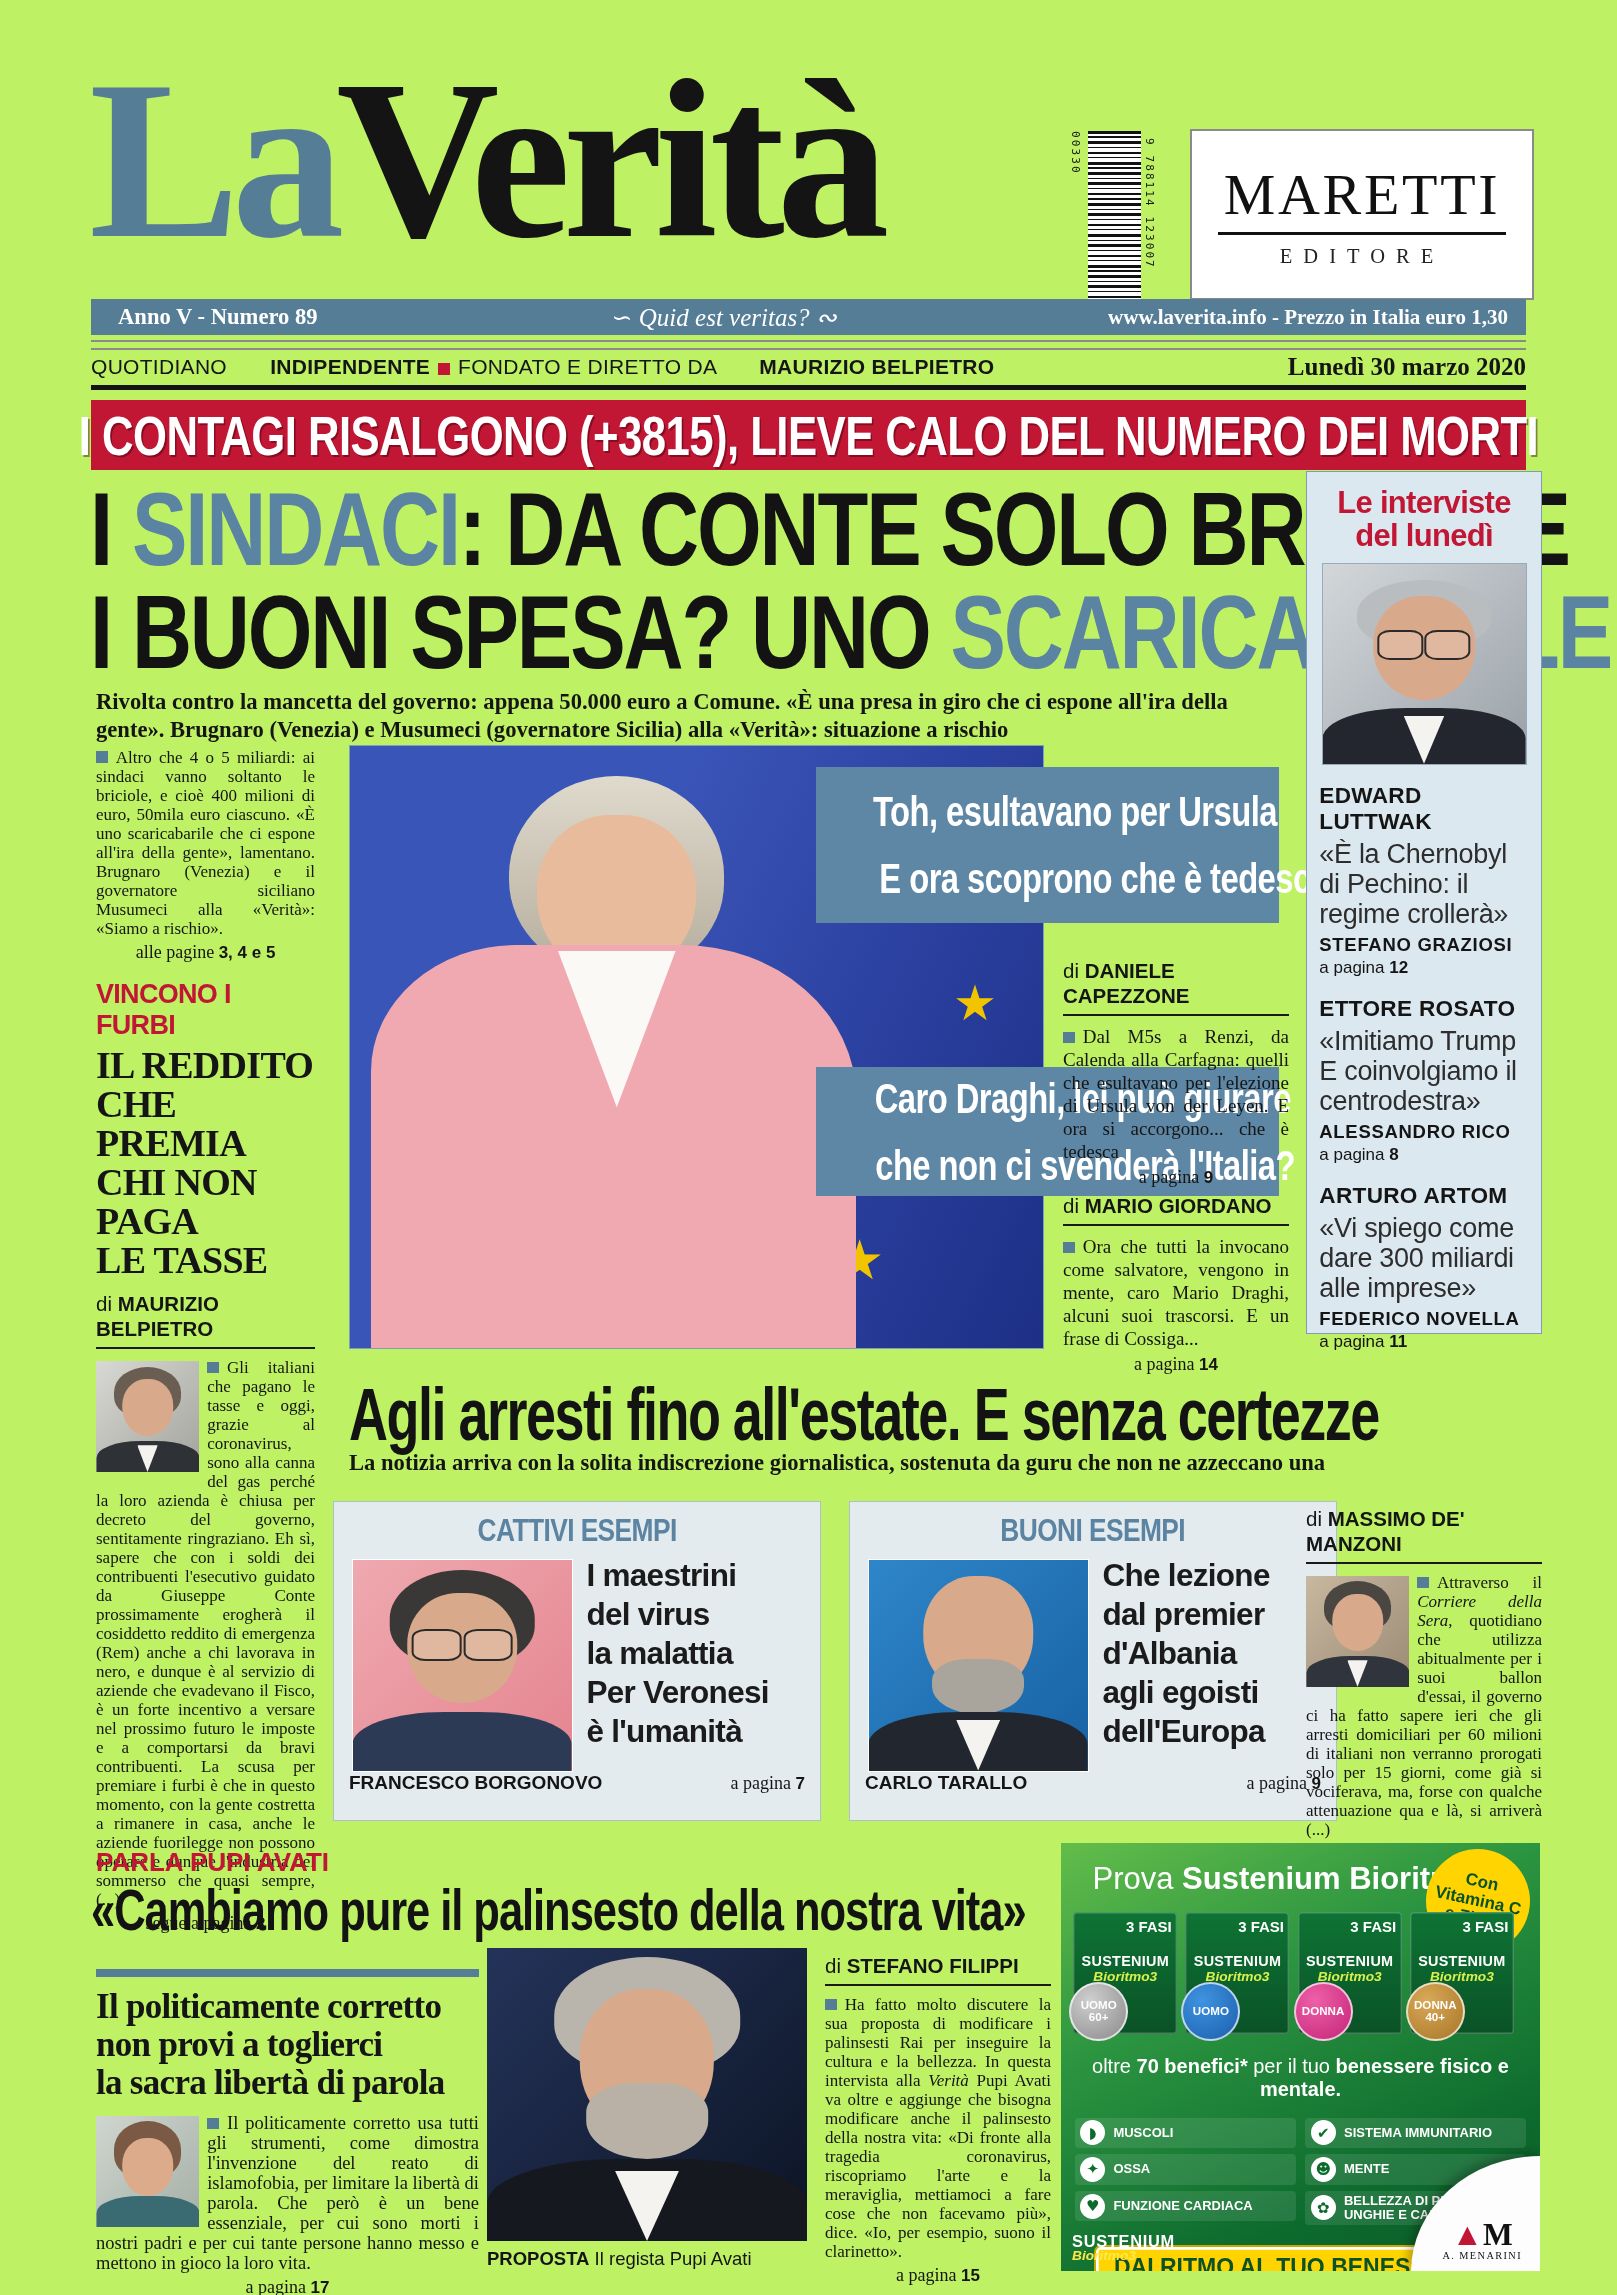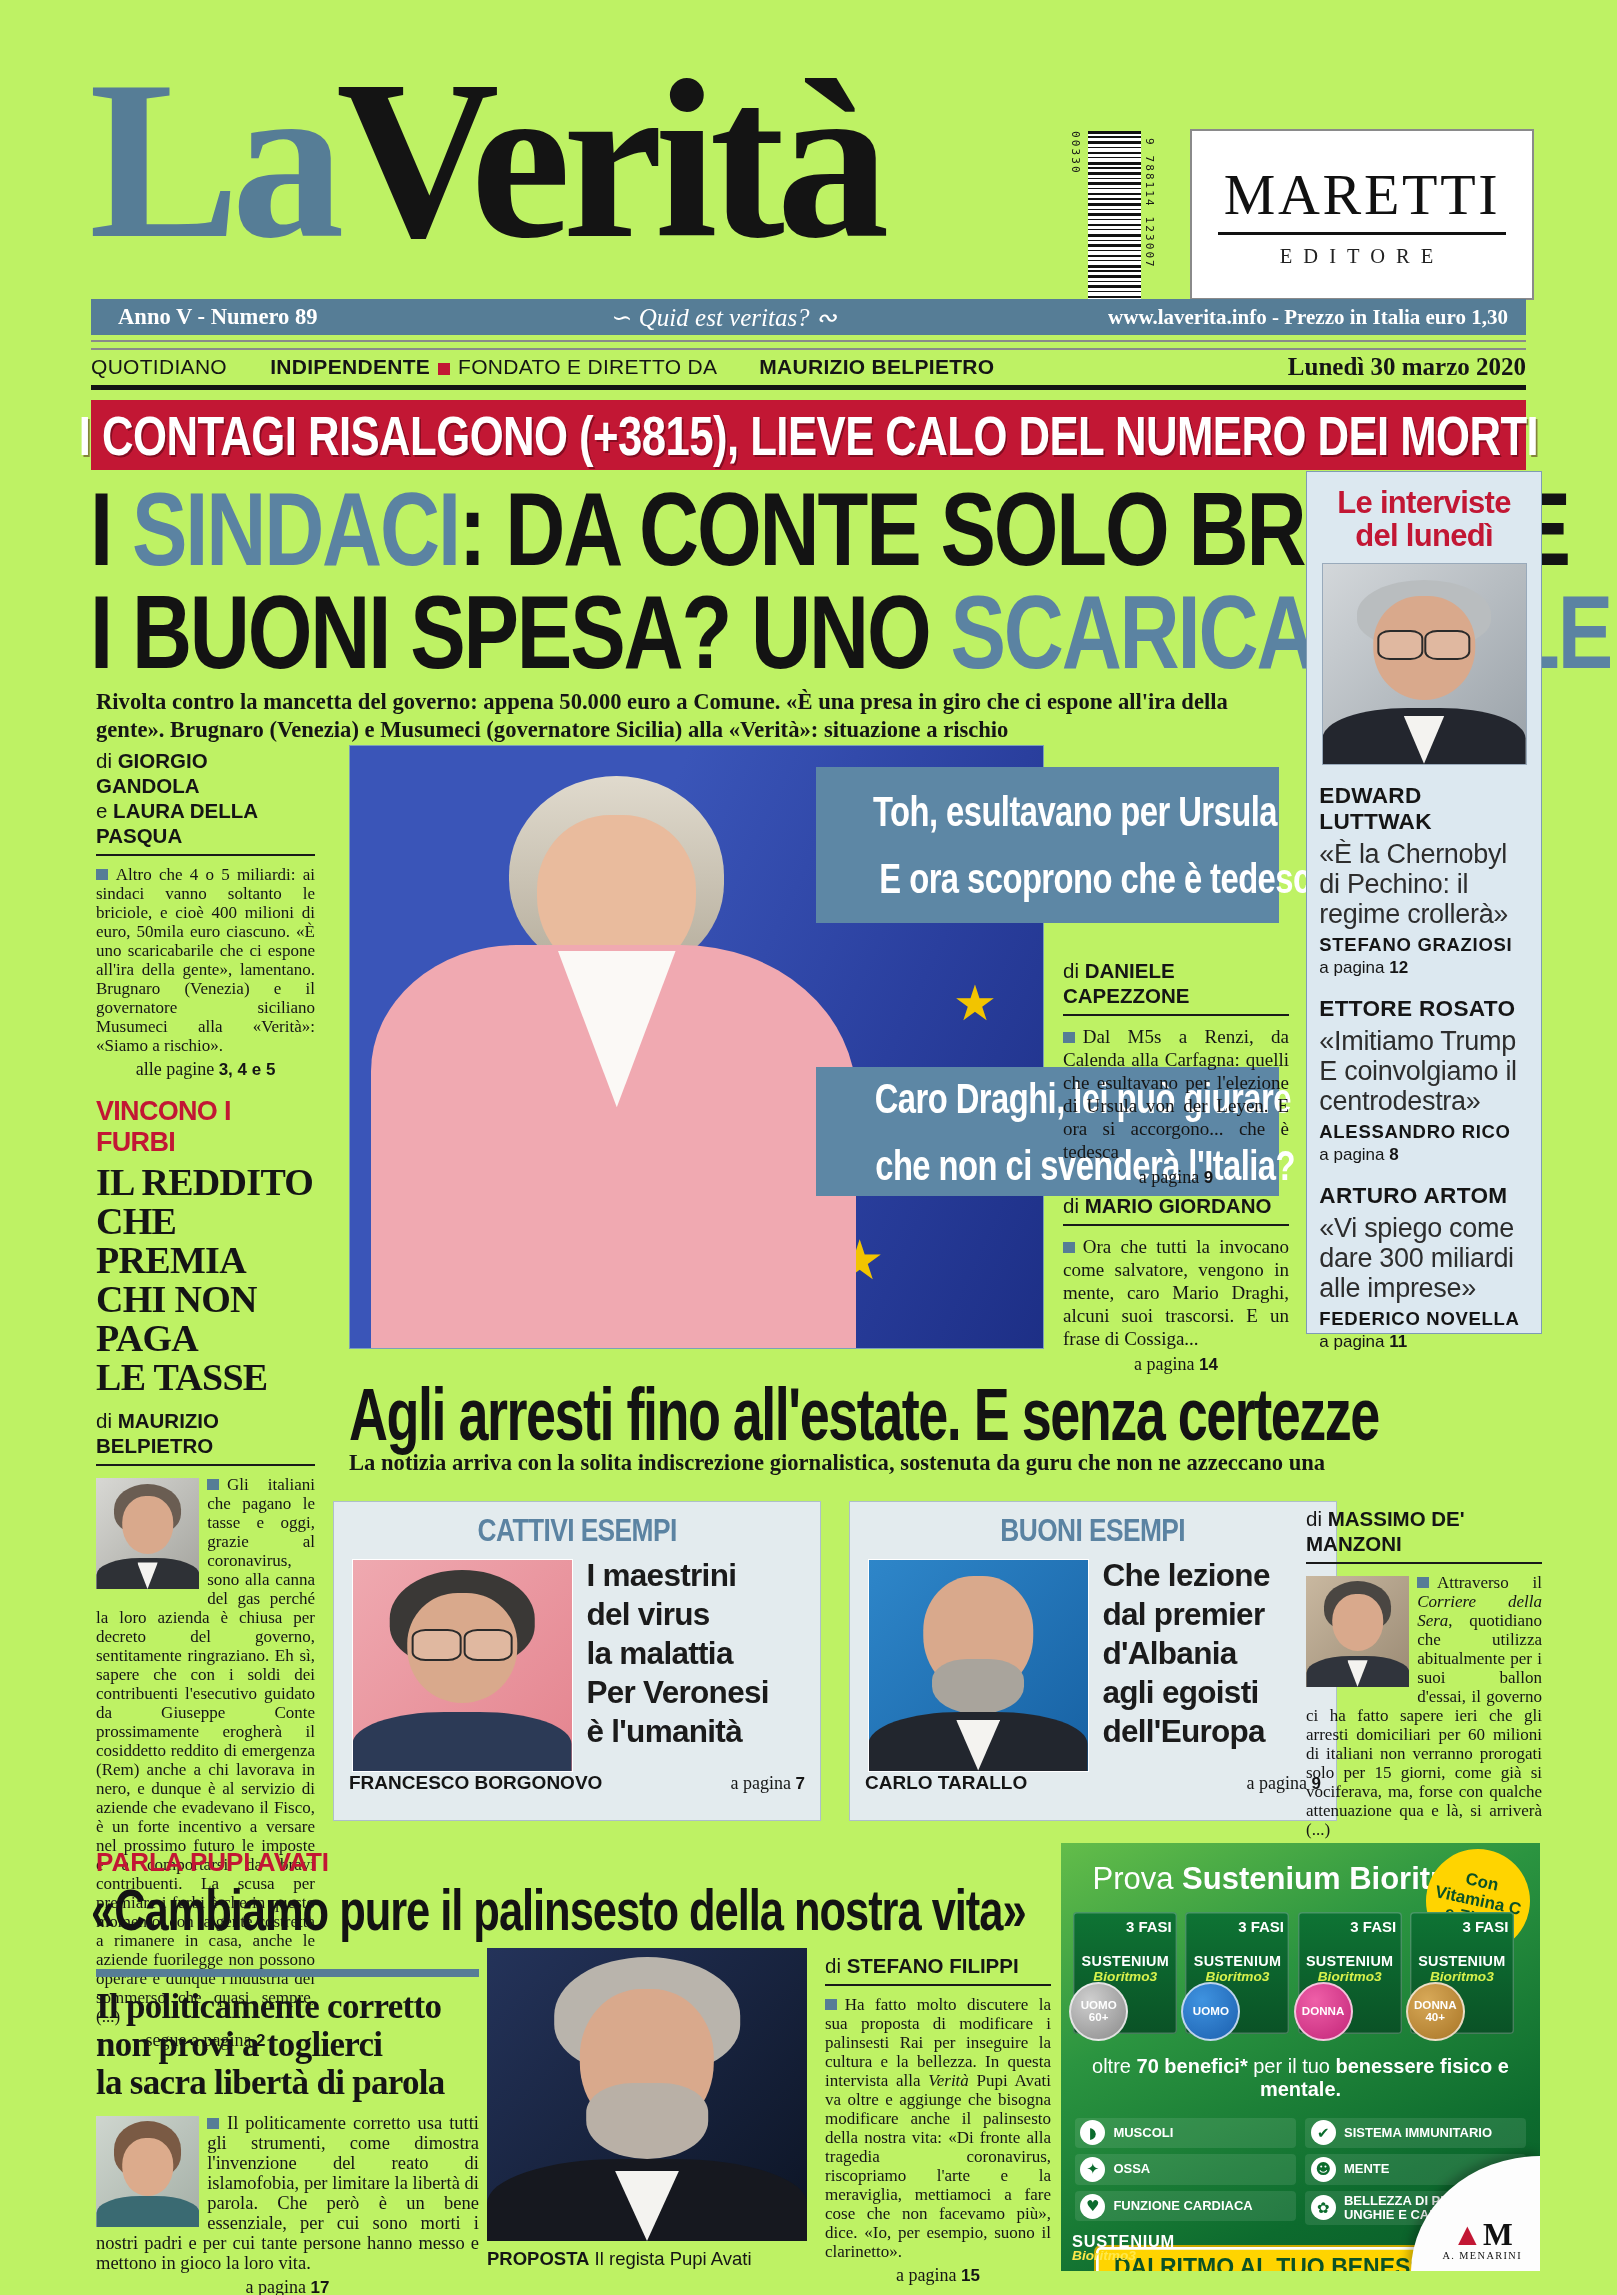--- a/index.html
+++ b/index.html
@@ -229,24 +229,20 @@
   </div>
 
   <div class="abs headline">
     <div class="hl"><span class="cx sx80"><span>I </span><span class="blue">SINDACI</span><span>: DA CONTE SOLO BRICIOLE</span></span></div>
     <div class="hl"><span class="cx sx80"><span>I BUONI SPESA? UNO </span><span class="blue">SCARICABARILE</span></span></div>
   </div>
 
   <div class="abs deck">Rivolta contro la mancetta del governo: appena 50.000 euro a Comune. «È una presa in giro che ci espone all'ira della gente». Brugnaro (Venezia) e Musumeci (governatore Sicilia) alla «Verità»: situazione a rischio</div>
 
   <div class="abs leftcol">
-    <div class="byline byrule">
-      <div><span class="pfx">di </span><span>GIORGIO GANDOLA</span></div>
-      <div><span class="pfx">e </span><span>LAURA DELLA PASQUA</span></div>
-    </div>
     <p class="bodytext" style="margin:0;"><span class="bullet"></span><span>Altro che 4 o 5 miliardi: ai sindaci vanno soltanto le briciole, e cioè 400 milioni di euro, 50mila euro ciascuno. «È uno scaricabarile che ci espone all'ira della gente», lamentano. Brugnaro (Venezia) e il governatore siciliano Musumeci alla «Verità»: «Siamo a rischio».</span></p>
     <div class="pageline"><span>alle pagine </span><b>3, 4 e 5</b></div>
 
     <div class="vinclabel">VINCONO I FURBI</div>
     <div class="vinchead">
       <div>IL REDDITO</div>
       <div>CHE PREMIA</div>
       <div>CHI NON PAGA</div>
       <div>LE TASSE</div>
     </div>

